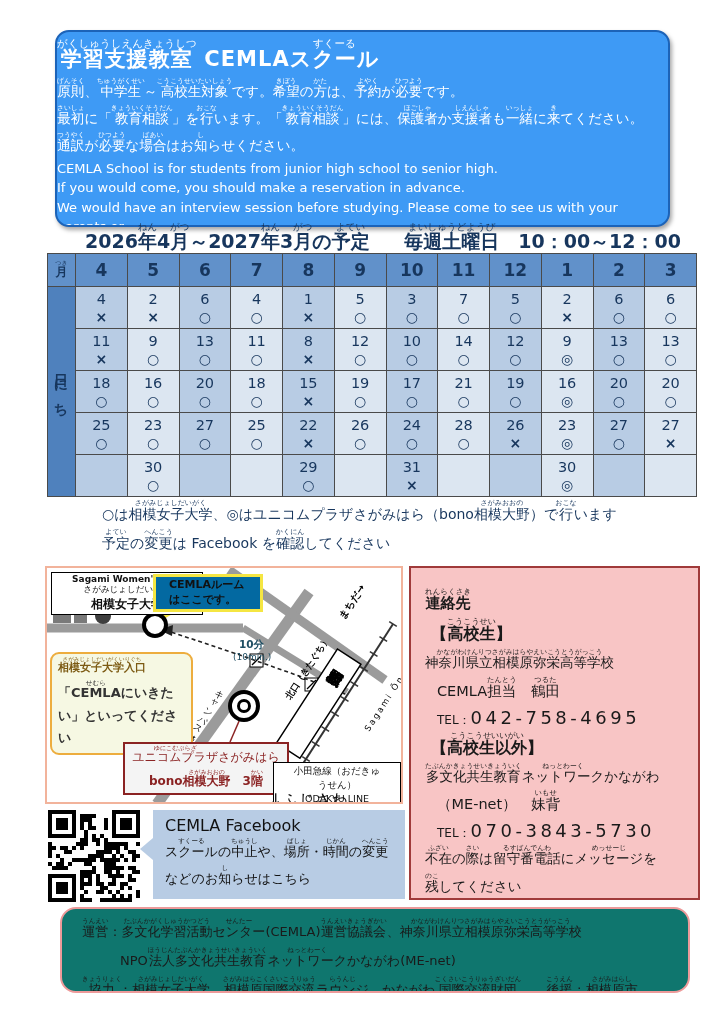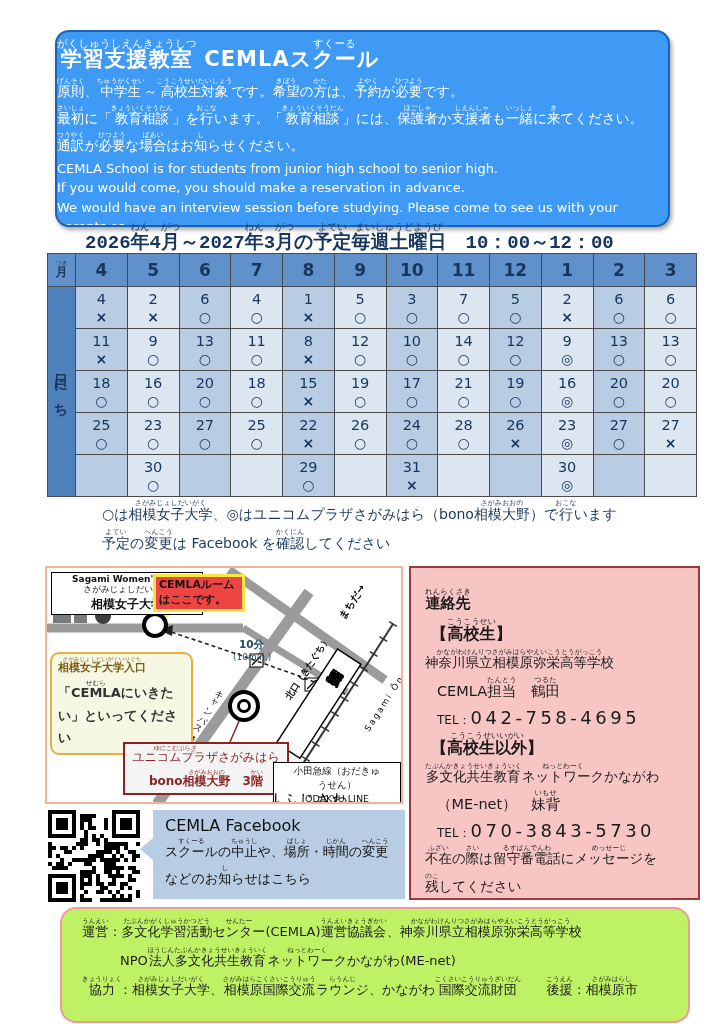--- a/index.html
+++ b/index.html
@@ -10,22 +10,22 @@
 
   
   .hdr { position:absolute; left:55px; top:30px; width:615px; height:197px;
          background:#3E9AF5; border:2px solid #1C63B8; border-radius:14px;
          box-shadow:2px 3px 4px rgba(0,0,0,.35); color:#ffffff; padding:6px 14px 4px 0; overflow:hidden; }
   .hdr-title { font-size:21px; font-weight:bold; line-height:1.6; letter-spacing:1px; }
   .hdr-jp { font-size:13.5px; line-height:1.95; white-space:nowrap; }
   .hdr-en { font-size:13px; line-height:1.5; }
 
   
-  .cal-head { position:absolute; left:85px; top:222px; width:596px; display:flex; 
-              color:#17365D; font-weight:bold; font-size:19px; line-height:1.55; white-space:nowrap;font-family:Liberation Mono, monospace; }
+  .cal-head { position:absolute; left:85px; top:222px; width:596px; display:flex; justify-content:space-between;
+              color:#17365D; font-weight:bold; font-size:19px; line-height:1.55; white-space:nowrap; }
   .cal { position:absolute; left:47px; top:253px; width:650px; border-collapse:collapse; table-layout:fixed; }
   .cal th,.cal td { border:1px solid #4a4a4a; text-align:center; vertical-align:middle; padding:0; color:#17365D; }
   .cal thead tr { height:33px; }
   .cal tbody tr { height:42px; }
   .cal thead th { background:#6191CA; font-size:17px; font-weight:bold; }
   .cal th.corner { width:28px; background:#6191CA; font-size:12px; }
   .cal td.dark { background:#B8CCE4; }
   .cal td.light { background:#DCE6F1; }
   .cal td.daylab { background:#4F81BD; }
   .cal td.daylab span { writing-mode:vertical-rl; text-orientation:upright; font-size:14px; font-weight:bold;
@@ -36,21 +36,21 @@
 
   
   .map { position:absolute; left:45px; top:566px; width:358px; height:238px; background:#ffffff;
          border:2px solid #F2B39B; overflow:hidden; }
   .map svg.base { position:absolute; left:0; top:0; }
   .ovl { position:absolute; color:#111; }
   .uni-box { left:4px; top:4px; width:152px; background:#fff; border:1.5px solid #000; text-align:center; padding:1px 0; }
   .uni-box .l1 { font-size:9px; font-weight:bold; }
   .uni-box .l2 { font-size:8.5px; }
   .uni-box .l3 { font-size:12px; font-weight:bold; }
-  .cemla-callout { left:106px; top:6px; width:92px; background:#ef4444; border:3px solid #F5E642; padding:1px 3px;
+  .cemla-callout { left:106px; top:6px; width:110px; background:#0369a1; border:3px solid #F5E642; padding:1px 13px;
                    font-size:11px; font-weight:bold; line-height:1.35; }
   .lobby { left:60px; top:94px; font-size:11px; }
   .joshidai { left:64px; top:118px; font-size:10.5px; font-weight:bold; }
   .entrance { left:3px; top:84px; width:143px; background:#F6F8E3; border:2.5px solid #EDAD3E; border-radius:9px;
               padding:2px 5px 3px 6px; }
   .entrance .e1 { font-size:11px; font-weight:bold; color:#7C5A13; line-height:1.9; }
   .entrance .e2 { font-size:13px; font-weight:bold; color:#333; line-height:1.75; }
   .unicom { left:76px; top:174px; width:166px; background:#f4f4f4; border:2px solid #8B2323; text-align:center;
             color:#8B2323; padding:1px 2px 3px 2px; }
   .unicom .u1 { font-size:12px; line-height:1.9; }
@@ -75,21 +75,21 @@
   .qr-row { position:absolute; left:48px; top:810px; display:flex; gap:13px; align-items:flex-start; }
   .qr { background:#fff; }
   .fb-bubble { position:relative; width:252px; background:#B8CCE4; padding:6px 10px 8px 12px; color:#111; }
   .fb-bubble::before { content:""; position:absolute; left:-13px; top:28px;
                        border-top:11px solid transparent; border-bottom:11px solid transparent;
                        border-right:13px solid #B8CCE4; }
   .fb-title { font-size:16px; line-height:1.3; }
   .fb-line { font-size:13px; line-height:1.85; white-space:nowrap; }
 
   
-  .ftr { position:absolute; left:60px; top:907px; width:630px; height:116px; background:#bef264;
+  .ftr { position:absolute; left:60px; top:907px; width:630px; height:86px; background:#0f766e;
          border:2px solid #ED9A9A; border-radius:16px; color:#1a1a1a; padding:8px 0 0 20px; overflow:hidden; }
   .ftr div { font-size:13px; line-height:2.15; white-space:nowrap; }
   .ftr .ftr-indent { margin-left:38px; }
 </style>
 </head>
 <body>
 
 <div class="page">
 
   <section class="hdr">

